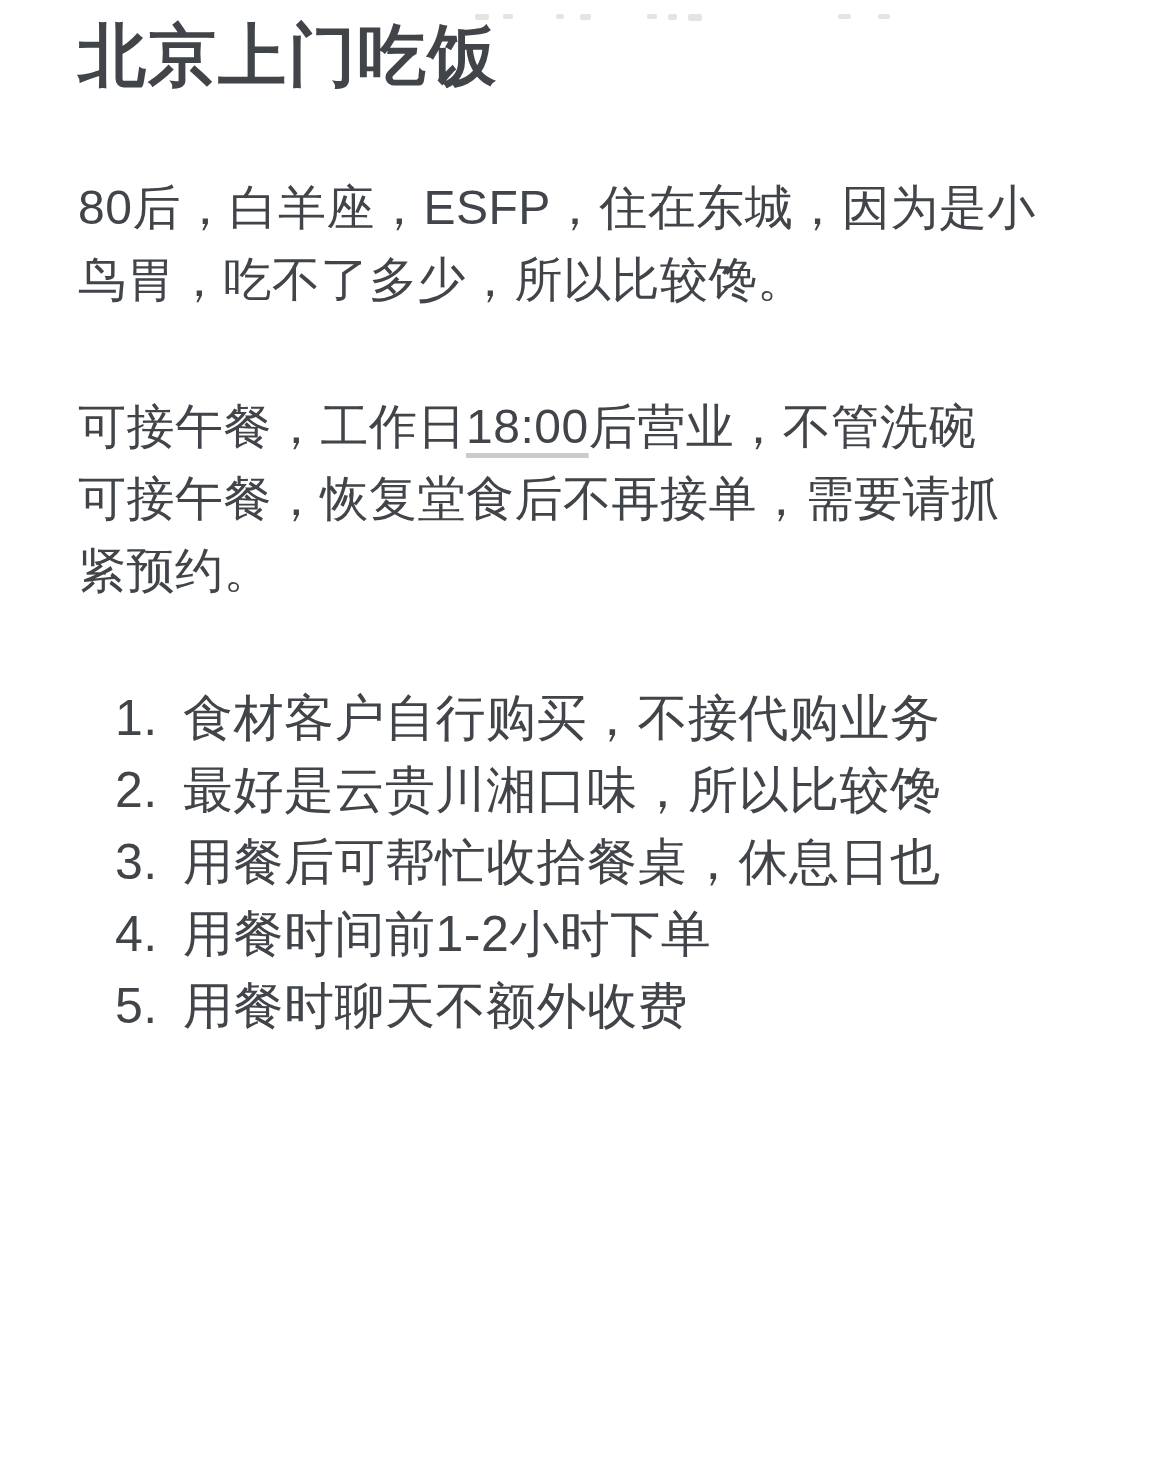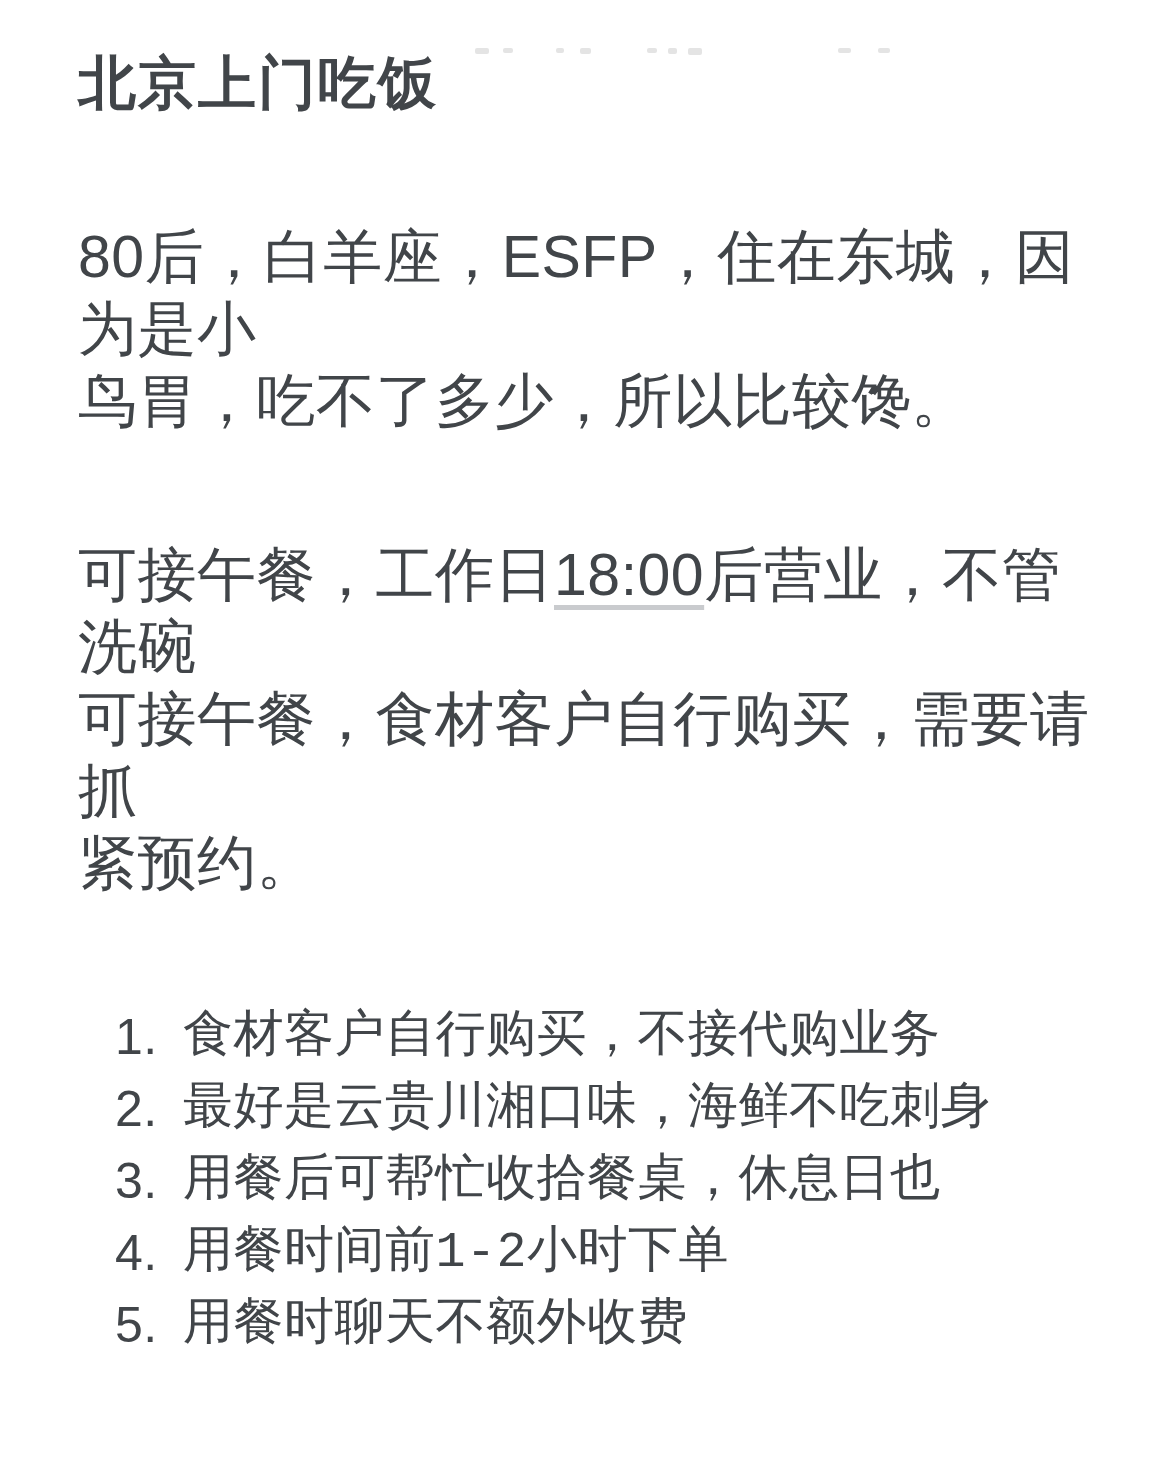--- a/index.html
+++ b/index.html
@@ -24,29 +24,29 @@
   }
   
   .top-fragments { position: absolute; top: 0; left: 0; width: 100%; height: 10px; }
   .frag {
     position: absolute;
     top: 0;
     background: #e4e4e4;
     border-radius: 2px;
   }
   h1.title {
-    margin: 48px 0 75px 0;
-    font-size: 58px;
+    margin: 14px 0 75px 0;
+    font-size: 68px;
     line-height: 1.22;
     font-weight: 700;
     letter-spacing: 2px;
   }
   .para {
-    margin: 102px 0;
-    font-size: 59px;
+    margin: 75px 0;
+    font-size: 48px;
     line-height: 72px;
     font-weight: 400;
     white-space: pre-line;
     letter-spacing: 0.5px;
   }
   .block { display: block; }
   .time-link {
     text-decoration: underline;
     text-decoration-color: var(--color-time_underline, #c9cbce);
     text-decoration-thickness: 5px;
@@ -61,21 +61,21 @@
     display: flex;
     align-items: flex-start;
     font-size: 50px;
     line-height: 72px;
     letter-spacing: 0.5px;
   }
   .rule .num {
     flex: none;
     width: 68px;
   }
-  .rule .txt { flex: 1 1 auto; font-family: Liberation Mono, monospace; }
+  .rule .txt { flex: 1 1 auto; }
 </style>
 </head>
 <body>
 
 <div class="page">
 
   <div class="top-fragments">
     <span class="frag" style="left:475px; width:14px; height:6px;"></span>
     <span class="frag" style="left:503px; width:10px; height:5px;"></span>
     <span class="frag" style="left:556px; width:8px;  height:5px;"></span>
@@ -85,32 +85,32 @@
     <span class="frag" style="left:688px; width:14px; height:7px;"></span>
     <span class="frag" style="left:838px; width:13px; height:5px;"></span>
     <span class="frag" style="left:878px; width:12px; height:5px;"></span>
   </div>
 
   <h1 class="title">北京上门吃饭</h1>
 
   <p class="para">80后，白羊座，ESFP，住在东城，因为是小
 鸟胃，吃不了多少，所以比较馋。</p>
 
-  <p class="para"><span>可接午餐，工作日</span><span class="time-link">18:00</span><span>后营业，不管洗碗</span><span class="block">可接午餐，食材客户自行购买，需要请抓
+  <p class="para"><span>可接午餐，工作日</span><span class="time-link">18:00</span><span>后营业，不管洗碗</span><span class="block">可接午餐，恢复堂食后不再接单，需要请抓
 紧预约。</span></p>
 
 
   <ol class="rules">
     <li class="rule">
       <span class="num">1.</span>
       <span class="txt">食材客户自行购买，不接代购业务</span>
     </li>
     <li class="rule">
       <span class="num">2.</span>
-      <span class="txt">最好是云贵川湘口味，海鲜不吃刺身</span>
+      <span class="txt">最好是云贵川湘口味，所以比较馋</span>
     </li>
     <li class="rule">
       <span class="num">3.</span>
       <span class="txt">用餐后可帮忙收拾餐桌，休息日也</span>
     </li>
     <li class="rule">
       <span class="num">4.</span>
       <span class="txt">用餐时间前1-2小时下单</span>
     </li>
     <li class="rule">

